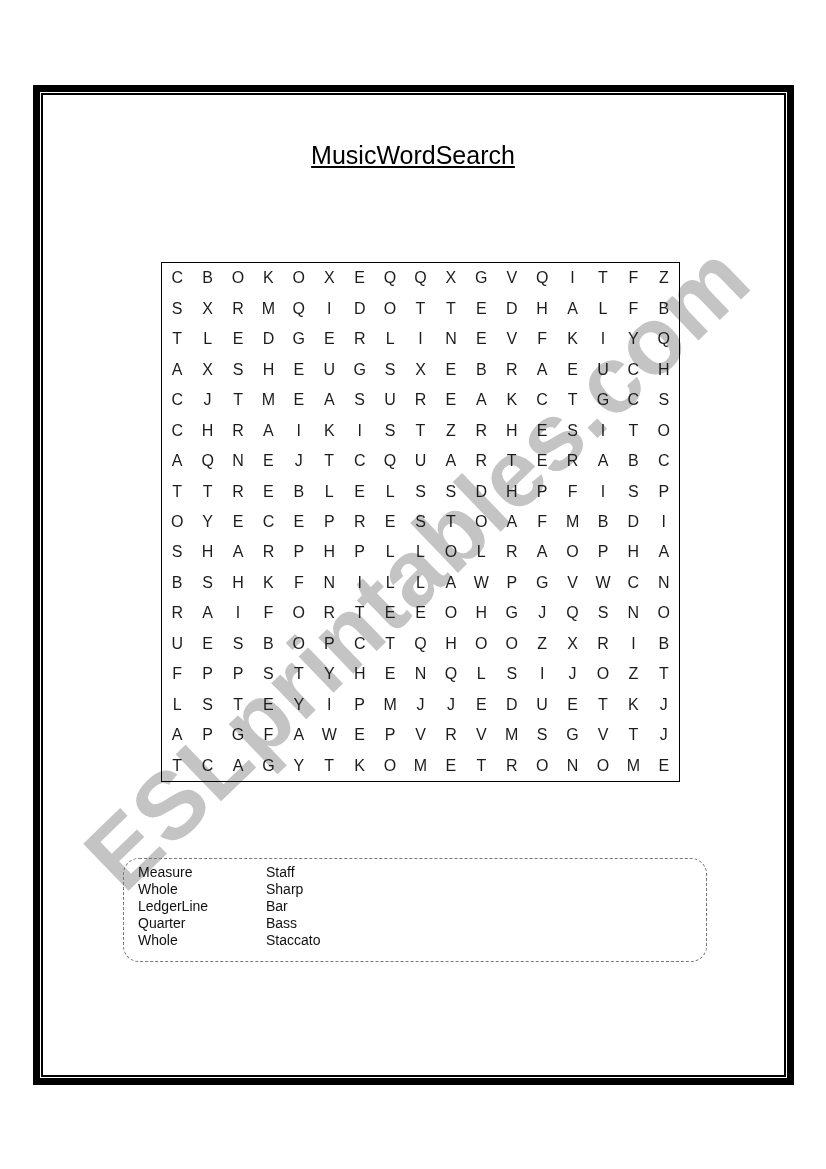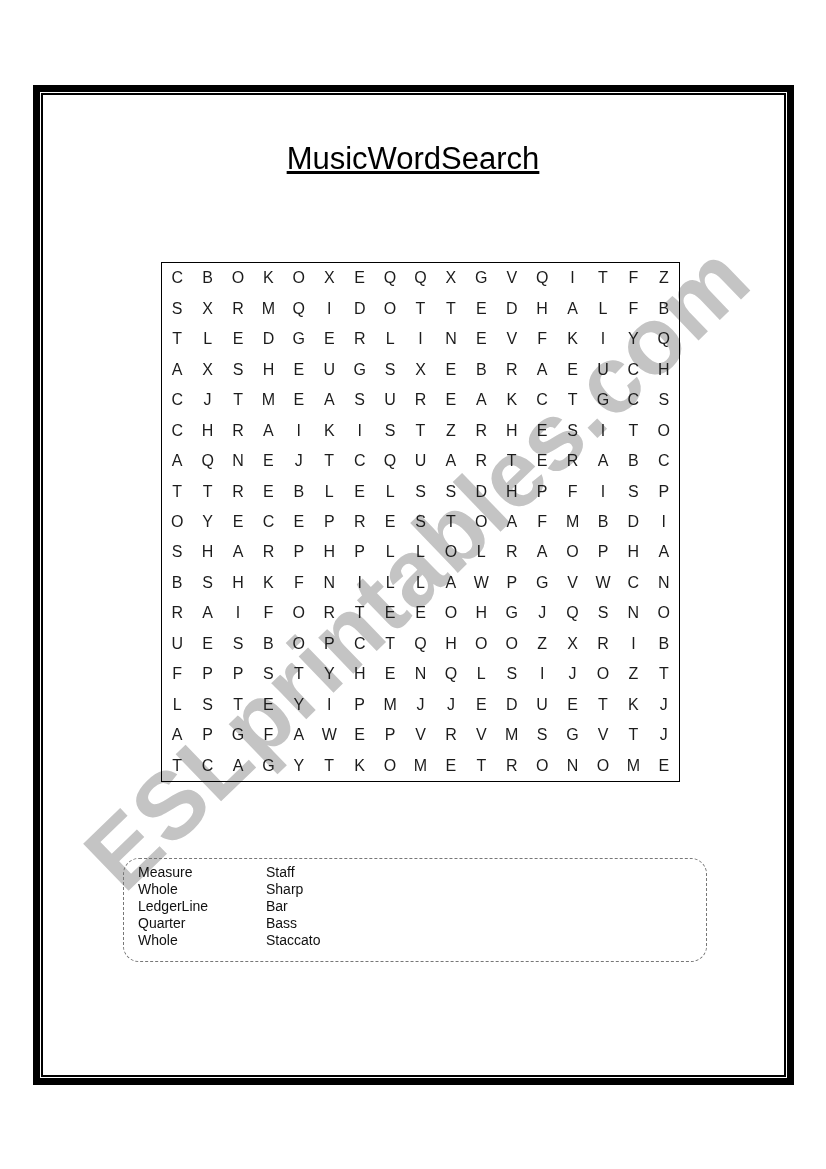--- a/index.html
+++ b/index.html
@@ -24,21 +24,21 @@
   
   .watermark {
     position:absolute; left:417px; top:567px;
     transform:translate(-50%,-50%) rotate(-44deg);
     font-size:95px; font-weight:bold; letter-spacing:1px;
     white-space:nowrap; z-index:1; user-select:none;
   }
 
   .title {
     position:absolute; top:141px; left:0; width:100%;
-    text-align:center; font-size:31px; font-weight:normal;
+    text-align:center; font-size:25px; font-weight:normal;
     text-decoration:underline; color:#000; z-index:2;
   }
 
   
   .grid {
     position:absolute; left:161px; top:262px; width:519px; height:520px;
     border:1px solid #000; z-index:2;
     display:grid;
     grid-template-columns:repeat(17,1fr);
     grid-template-rows:repeat(17,1fr);

